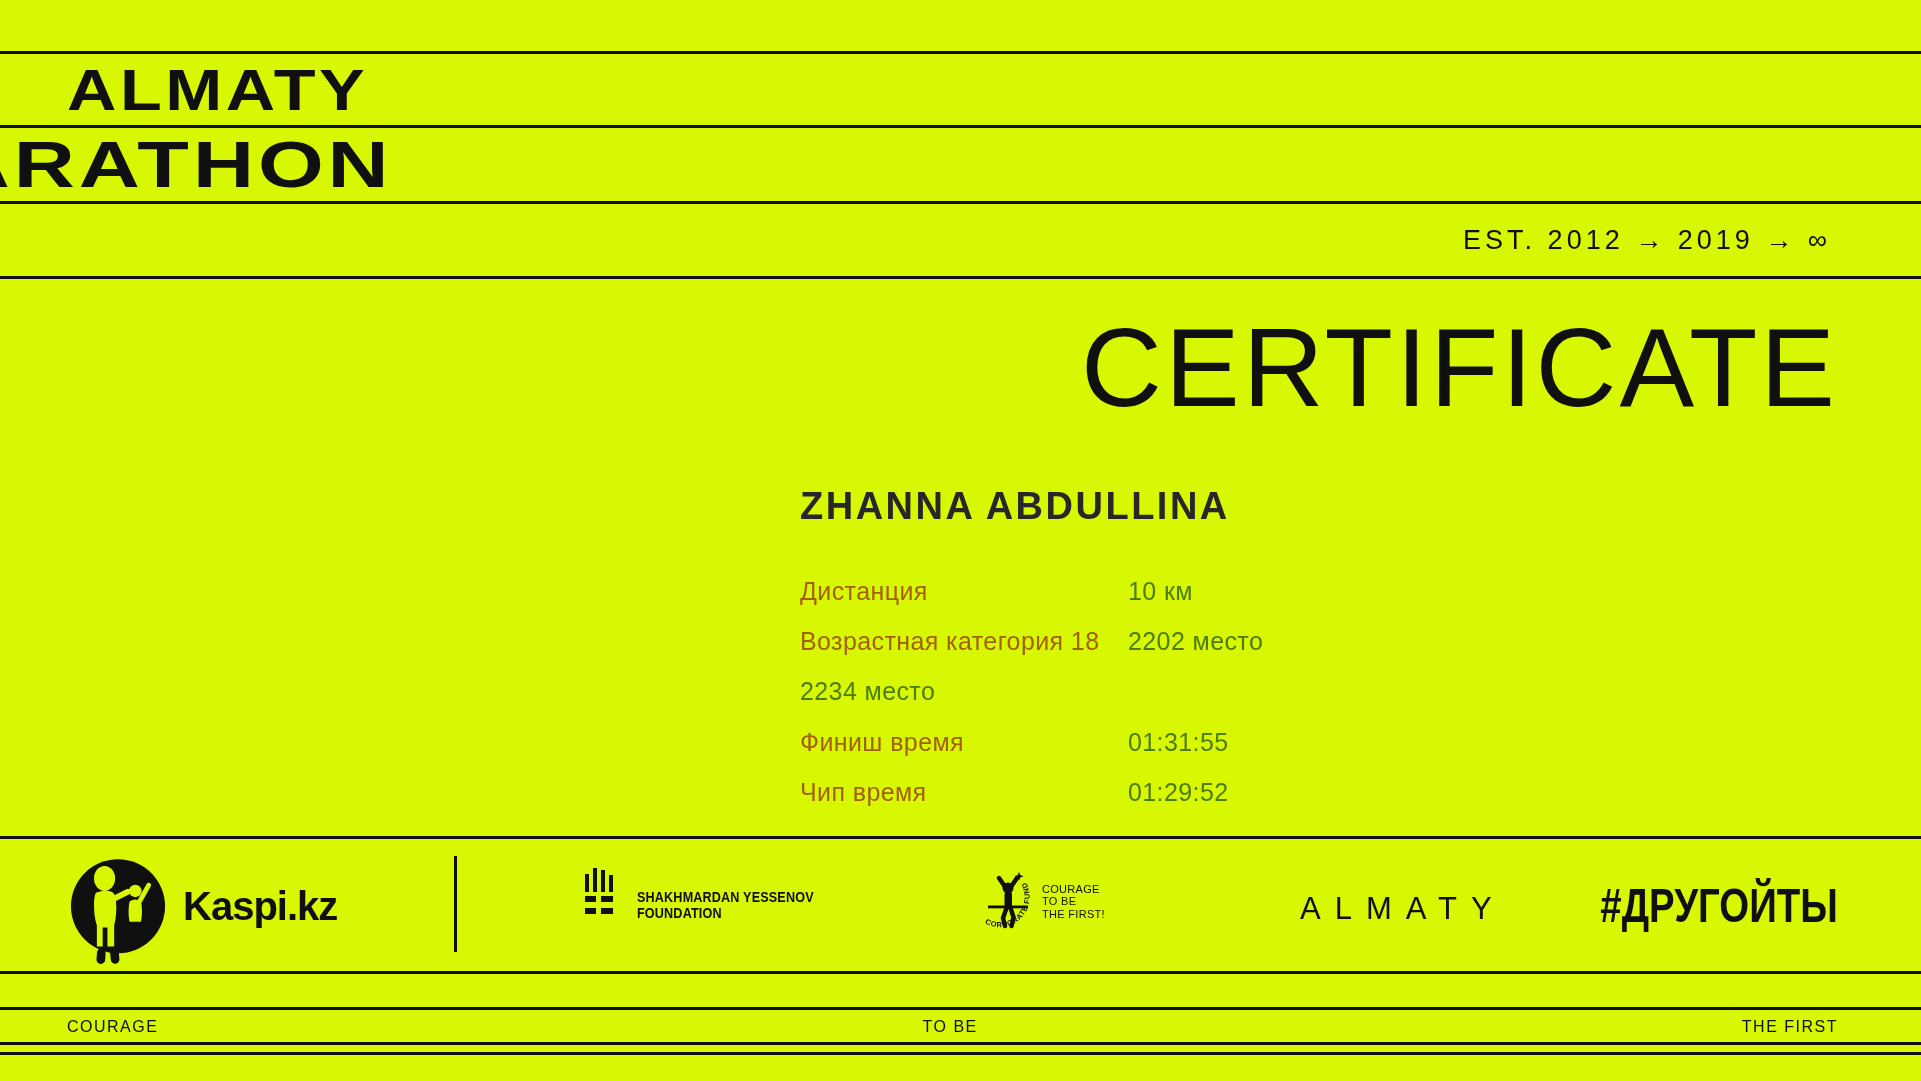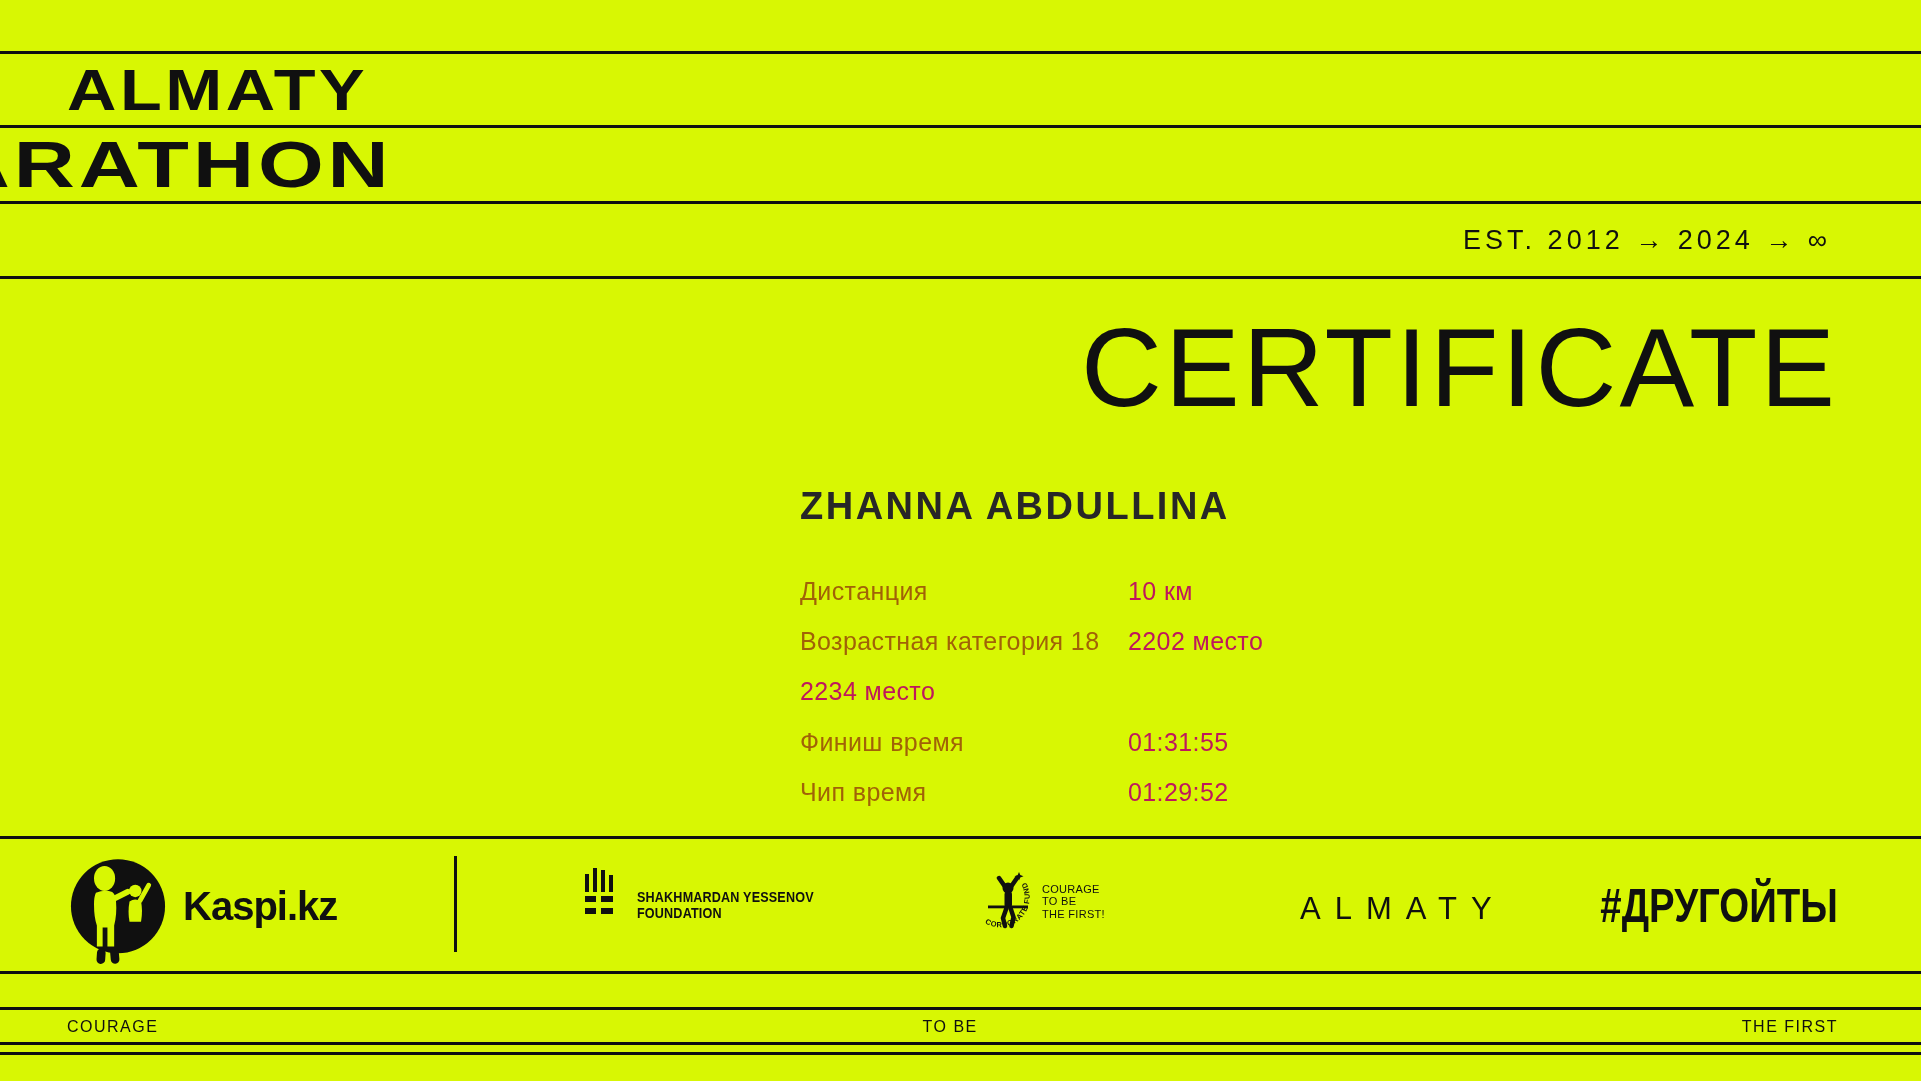--- a/index.html
+++ b/index.html
@@ -74,21 +74,21 @@
   .results .row{
     display:flex;height:50.4px;align-items:center;
   }
   .results .label{
     width:328px;
     font-size:25px;color:#a16207;
     letter-spacing:0.4px;
     white-space:nowrap;
   }
   .results .value{
-    font-size:25px;color:#be185d;
+    font-size:25px;color:#4d7c0f;
     letter-spacing:0.4px;
     white-space:nowrap;
   }
   
   .kaspi-logo{position:absolute;left:70px;top:858px;width:96px;height:110px;}
   .kaspi-word{
     position:absolute;left:183px;top:886px;
     font-size:40px;font-weight:700;letter-spacing:-1px;
     line-height:1;white-space:nowrap;
   }
@@ -147,21 +147,21 @@
   <div class="rule" style="top:1042px"></div>
   <div class="rule" style="top:1052px"></div>
 
   <div class="band almaty-band">
     <div class="brand-word">ALMATY</div>
   </div>
   <div class="band marathon-band">
     <div class="brand-word">MARATHON</div>
   </div>
   <div class="band est-band">
-    <div class="est-text">EST. 2012 → 2024 → ∞</div>
+    <div class="est-text">EST. 2012 → 2019 → ∞</div>
   </div>
 
   <div class="cert-title">CERTIFICATE</div>
 
   <div class="athlete-name">ZHANNA ABDULLINA</div>
 
   <div class="results">
     <div class="row">
       <div class="label">Дистанция</div>
       <div class="value">10 км</div>

